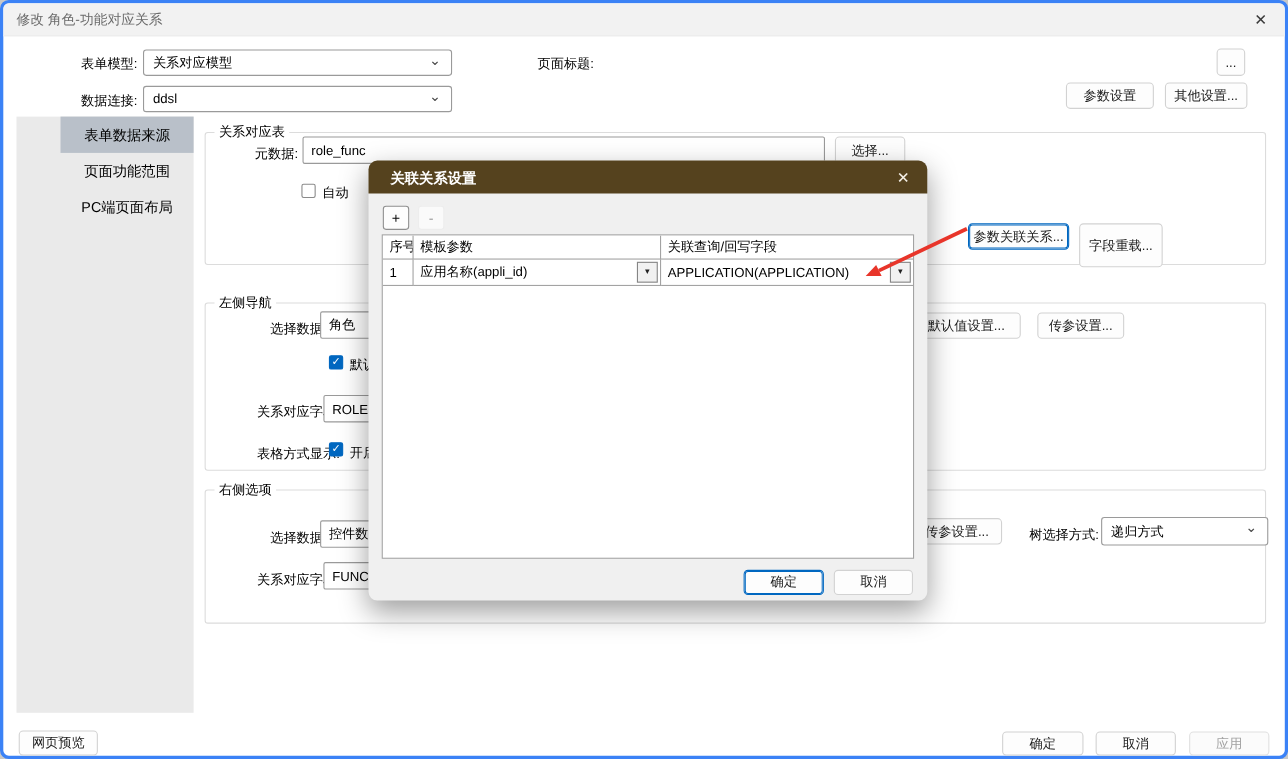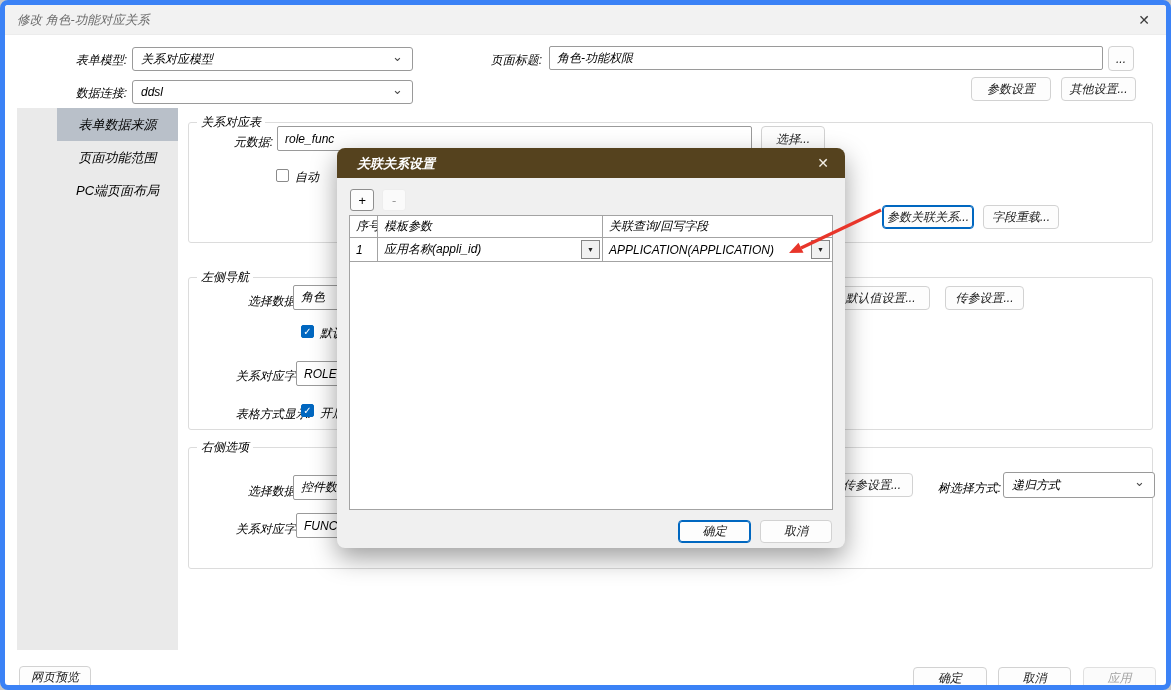--- a/index.html
+++ b/index.html
@@ -1,19 +1,19 @@
 <!DOCTYPE html>
 <html><head>
 <meta charset="utf-8">
 <style>
   * { margin:0; padding:0; box-sizing:border-box; }
   html,body { background:#c8c8c8; font-family:"Liberation Sans","DejaVu Sans",sans-serif; }
   #window {
     position:relative; width:1171px; height:690px; background:#ffffff;
-    border:5px solid #3b82f6; border-radius:8px; overflow:hidden;font-style:italic;
+    border:3px solid #3b82f6; border-radius:8px; overflow:hidden;
   }
   
   .titlebar { position:absolute; left:0; top:0; width:100%; height:30px; background:#f2f2f2; border-bottom:1px solid #ececec; }
   .titlebar .title-text { position:absolute; left:12px; top:7px; font-size:12.5px; color:#6b6b6b; }
   .win-close { position:absolute; right:0; top:0; width:44px; height:30px; display:flex; align-items:center; justify-content:center; font-size:14px; color:#3a3a3a; }
   
   .lbl { position:absolute; font-size:12px; color:#000; text-align:right; }
   .textbox { position:absolute; background:#fff; border:1px solid #9a9a9a; border-radius:2px; display:flex; align-items:center; padding:0 7px; font-size:12px; color:#000; overflow:hidden; white-space:nowrap; }
   .selectbox { position:absolute; background:#fff; border:1px solid #9a9a9a; border-radius:3px; display:flex; align-items:center; padding:0 8px; font-size:12px; color:#000; }
   .selectbox .chev { position:absolute; right:9px; top:1px; font-size:13px; color:#4a4a4a; }
@@ -58,23 +58,20 @@
       <span>✕</span>
     </div>
   </div>
 
   <div class="lbl" style="left:40px; top:47px; width:82px;">表单模型:</div>
   <div class="selectbox" style="left:127px; top:42px; width:281px; height:24px;">
     <span>关系对应模型</span>
     <span class="chev">⌄</span>
   </div>
   <div class="lbl" style="left:471px; top:47px; width:66px;">页面标题:</div>
-  <div class="textbox" style="left:544px; top:41px; width:554px; height:24px;">
-    <span>角色-功能权限</span>
-  </div>
   <div class="btn" style="left:1103px; top:41px; width:26px; height:25px;">
     <span>...</span>
   </div>
   <div class="lbl" style="left:40px; top:80px; width:82px;">数据连接:</div>
   <div class="selectbox" style="left:127px; top:75px; width:281px; height:24px;">
     <span>ddsl</span>
     <span class="chev">⌄</span>
   </div>
   <div class="btn" style="left:966px; top:72px; width:80px; height:24px;">
     <span>参数设置</span>
@@ -103,21 +100,21 @@
     <span>role_func</span>
   </div>
   <div class="btn" style="left:756px; top:121px; width:64px; height:26px;">
     <span>选择...</span>
   </div>
   <div class="checkbox" style="left:271px; top:164px;"></div>
   <div class="cb-label" style="left:290px; top:164px;">自动</div>
   <div class="btn accent" style="left:877px; top:200px; width:92px; height:24px;">
     <span>参数关联关系...</span>
   </div>
-  <div class="btn" style="left:978px; top:200px; width:76px; height:24px;">
+  <div class="btn" style="left:978px; top:200px; width:76px; height:40px;">
     <span>字段重载...</span>
   </div>
 
   <div class="groupbox" style="left:183px; top:272px; width:965px; height:153px;">
     <span class="legend">左侧导航</span>
   </div>
   <div class="lbl" style="left:190px; top:288px; width:116px;">选择数据源:</div>
   <div class="textbox" style="left:288px; top:280px; width:130px; height:25px;">
     <span>角色</span>
   </div>

